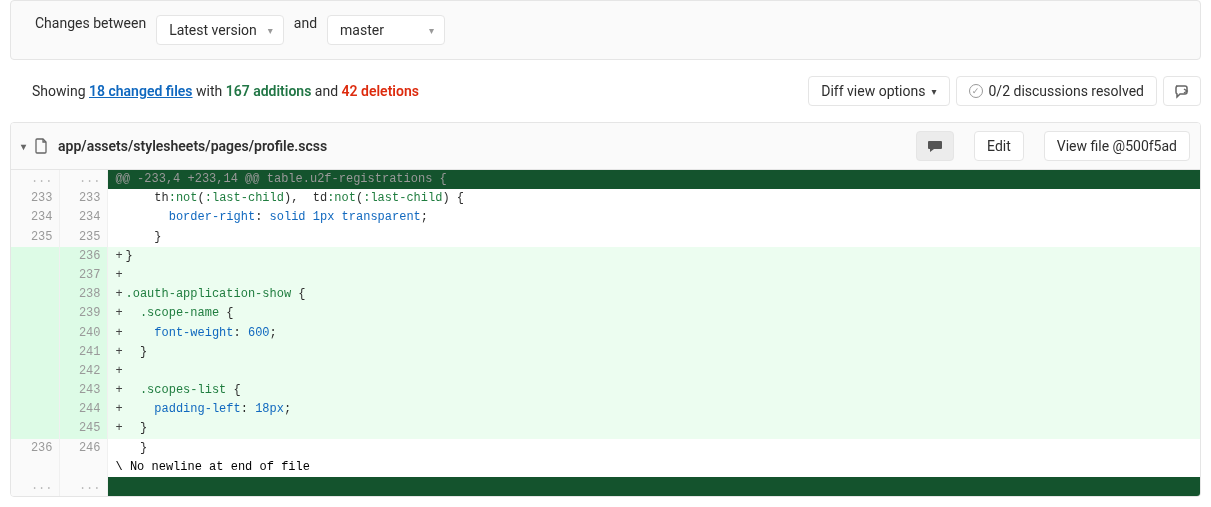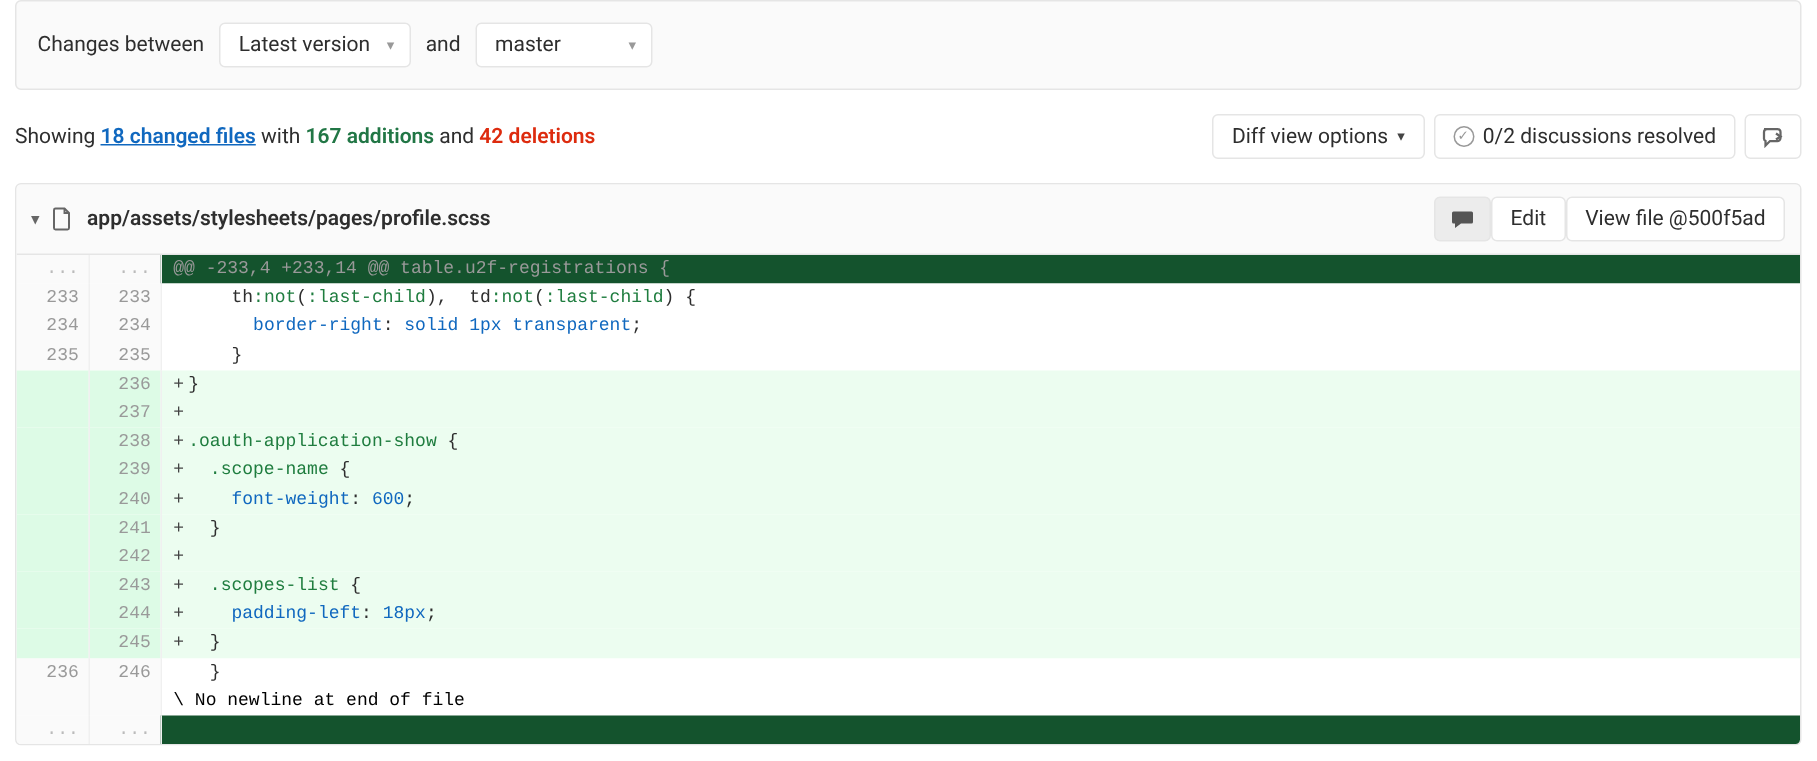--- a/index.html
+++ b/index.html
@@ -8,23 +8,22 @@
     font-size: 14px;
     color: #2e2e2e;
     background: #fff;
     padding: 0 10px;
   }
 
   .compare-bar {
     background: #fafafa;
     border: 1px solid #e5e5e5;
     border-radius: 4px;
-    padding: 14px 14px;
-    display: flex;
-    align-items: center;
+    padding: 14px 24px;
+    display: flex;
     gap: 10px;
     color: #2e2e2e;
   }
   .dropdown {
     background: #fff;
     border: 1px solid #e5e5e5;
     border-radius: 4px;
     padding: 6px 26px 6px 12px;
     position: relative;
     min-width: 118px;
@@ -38,20 +37,21 @@
     transform: translateY(-50%);
     color: #999;
     font-size: 10px;
   }
 
   .summary-row {
     display: flex;
     align-items: center;
     justify-content: space-between;
     padding: 16px 0;
+    margin-left: 22px;
   }
   .summary-text { color: #2e2e2e; }
   .changed-files { color: #1068bf; font-weight: 600; }
   .additions { color: #217645; font-weight: 600; }
   .deletions { color: #dd2b0e; font-weight: 600; }
 
   .actions {
     display: flex;
     gap: 6px;
     align-items: flex-end;
@@ -90,21 +90,21 @@
   }
   .file-title {
     display: flex;
     align-items: center;
     gap: 8px;
     font-weight: 600;
     color: #2e2e2e;
   }
   .file-title .caret { color: #666; font-size: 10px; }
   .file-title .file-icon { color: #666; }
-  .file-actions { display: flex; gap: 0; }
+  .file-actions { display: flex; gap: 20px; }
   .btn.active { background: #ececec; }
 
   .diff-table {
     width: 100%;
     border-collapse: collapse;
     font-family: Menlo, Monaco, Consolas, "Courier New", monospace;
     font-size: 12px;
     line-height: 1.6;
   }
   .diff-table td {

